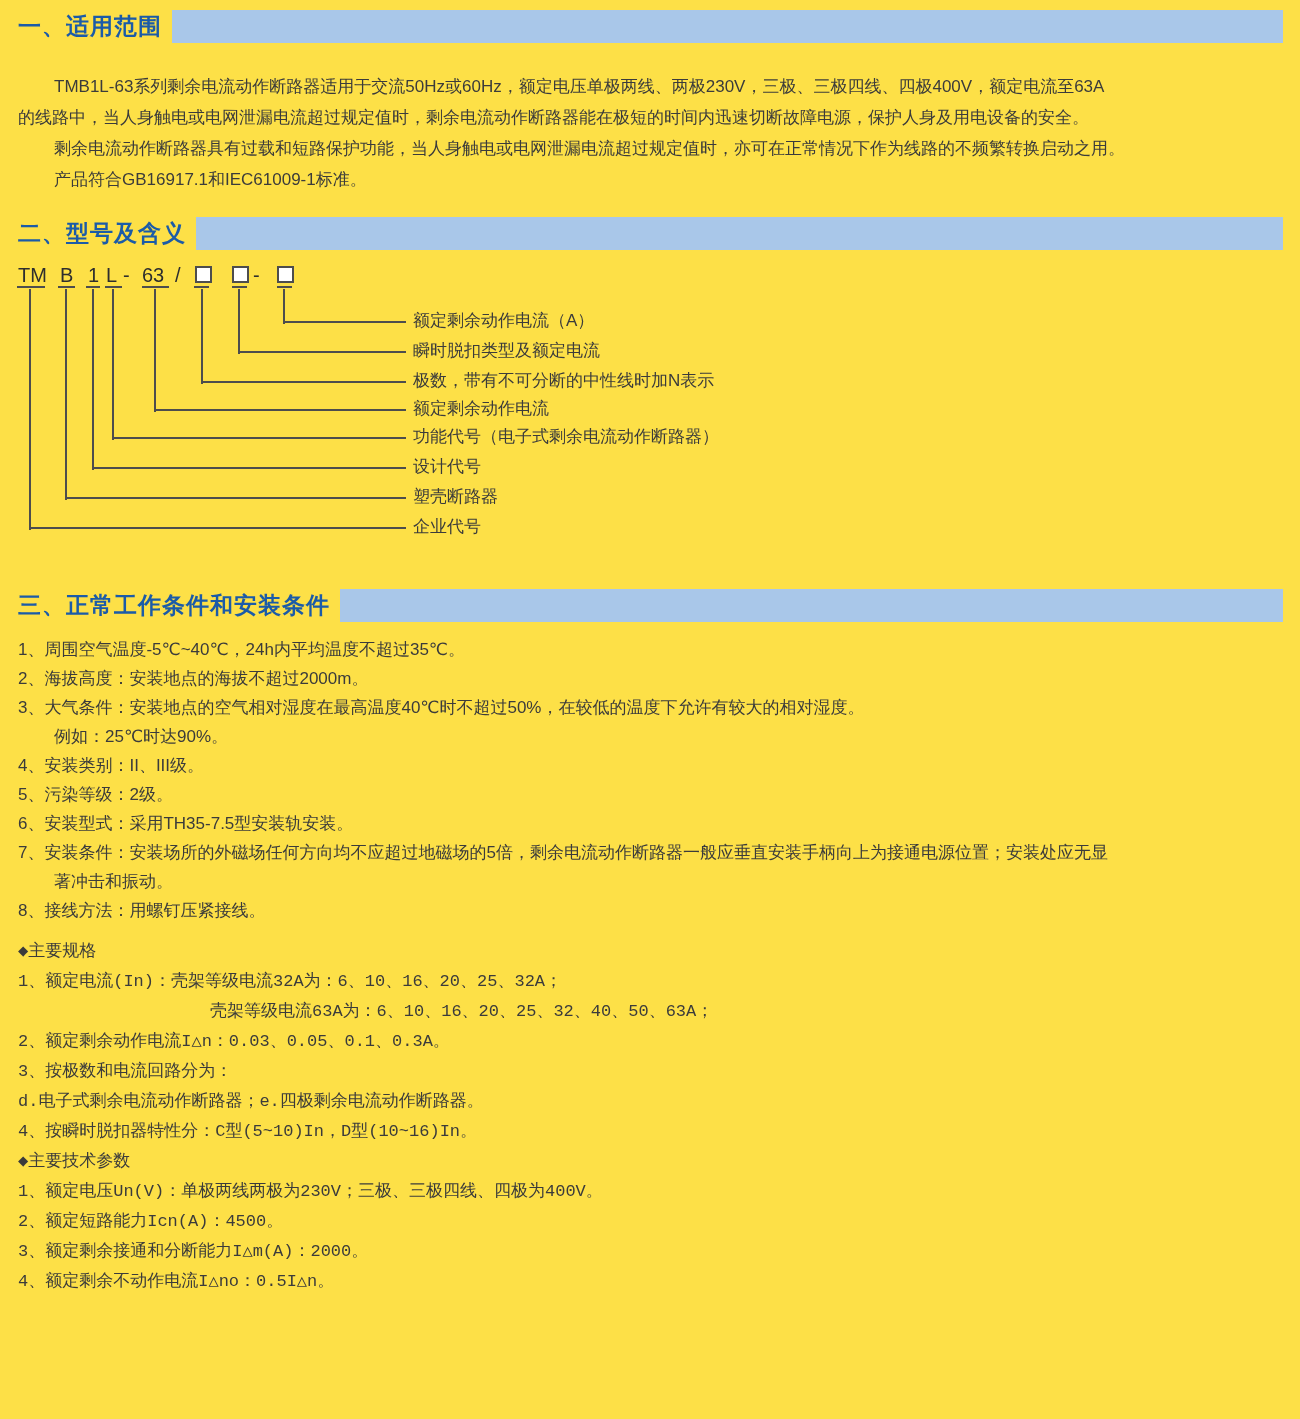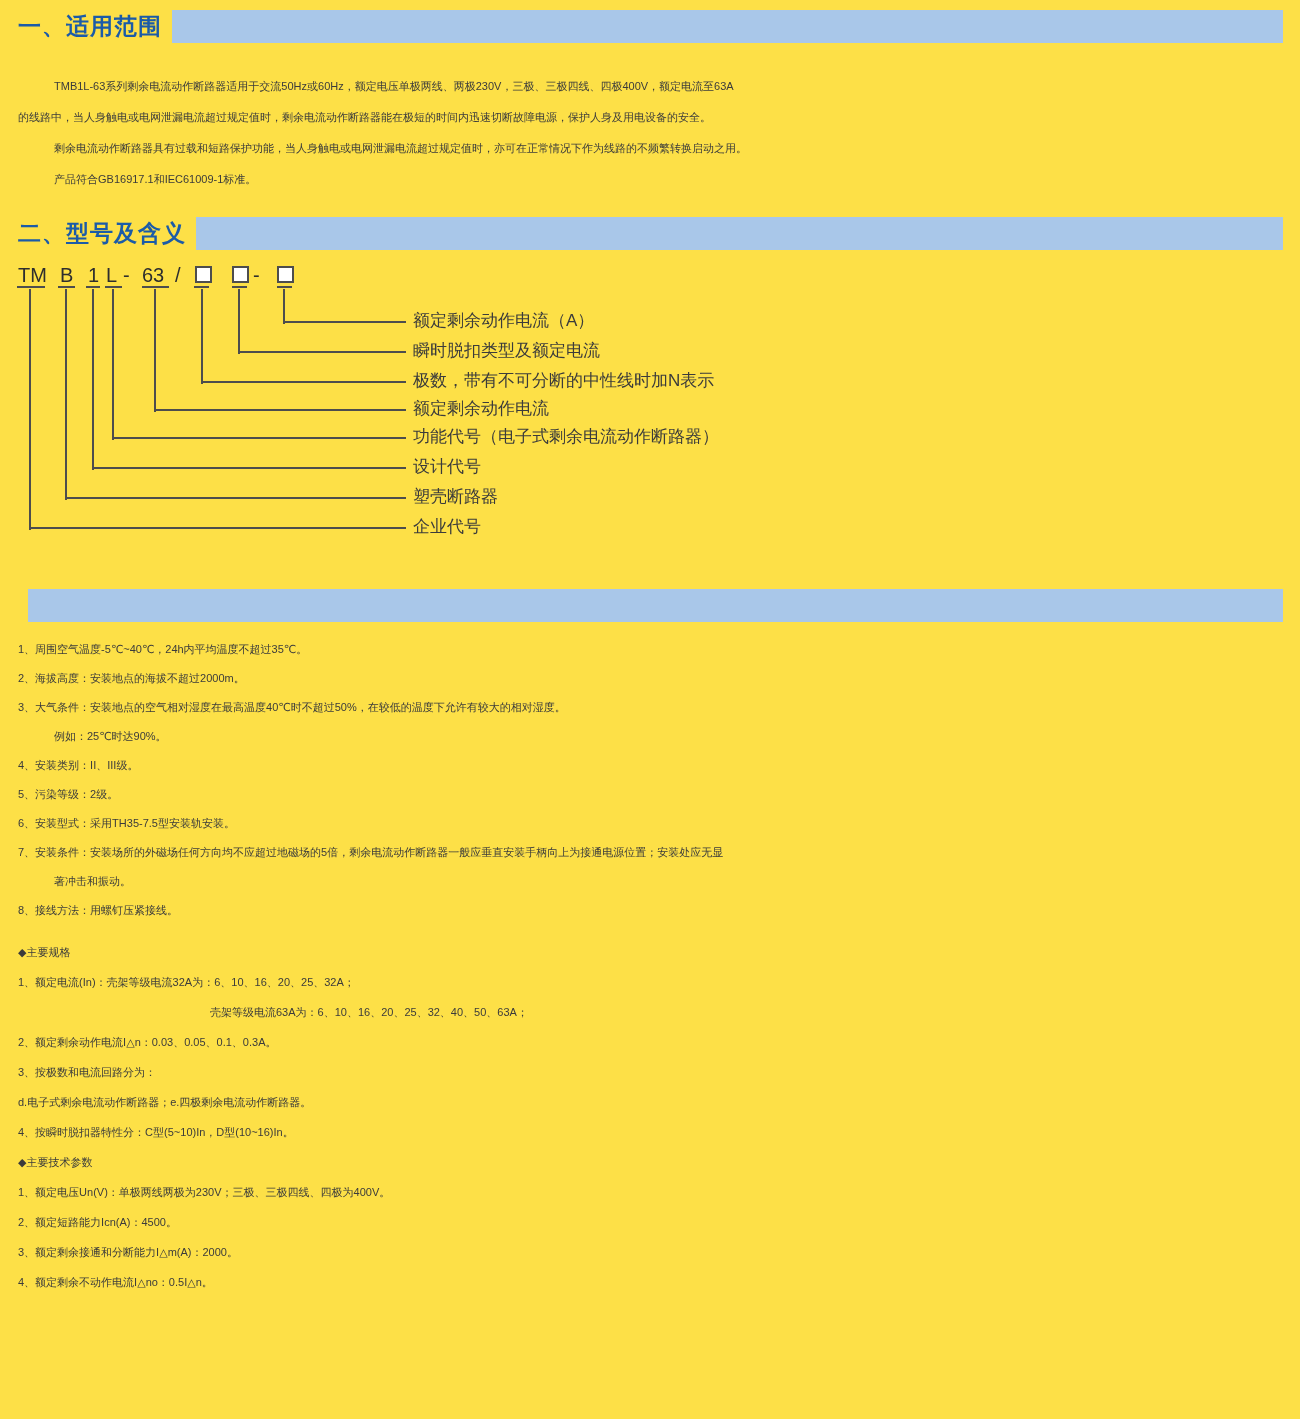--- a/index.html
+++ b/index.html
@@ -15,38 +15,38 @@
     overflow:hidden;
   }
   
   .sec-head{display:flex;align-items:center;height:33px;}
   .sec-title{
     font-size:23px;font-weight:bold;color:#1b5ba8;
     letter-spacing:1px;white-space:nowrap;line-height:33px;
   }
   .sec-bar{flex:1;height:33px;background:#a9c7e9;margin-left:10px;}
   
-  .t-line{font-size:11px;line-height:31px;white-space:nowrap;}
+  .t-line{font-size:17px;line-height:31px;white-space:nowrap;}
   .indent{padding-left:36px;}
   
   .para1{margin-top:28px;}
   
   .diagram{position:relative;height:285px;margin-top:14px;font-size:20px;color:#2e2e2e;}
   .seg{position:absolute;top:0;line-height:22px;white-space:nowrap;}
   .sq{position:absolute;top:2px;width:13px;height:13px;border:2px solid #4d4d4d;background:#fff;}
   .tick{position:absolute;top:22px;height:2px;background:#4d4d4d;}
   .vline{position:absolute;width:2px;background:#4d4d4d;top:25px;}
   .hline{position:absolute;height:2px;background:#4d4d4d;}
   .dlabel{position:absolute;left:395px;font-size:17px;line-height:26px;white-space:nowrap;color:#3b3b3b;}
   
   .list3{margin-top:13px;}
   .list3 .t-line{line-height:29px;}
   
   .list4{margin-top:12px;}
-  .list4 .t-line{line-height:30px;}
+  .list4 .t-line{line-height:30px;font-family:Liberation Mono, monospace;}
   .deep{padding-left:192px;}
   .mt-s2{margin-top:22px;}
   .mt-s3{margin-top:40px;}
   .mt-s4{margin-top:47px;}
 </style>
 </head>
 <body>
 
 <div class="page">
 
@@ -110,20 +110,21 @@
     <span class="dlabel" style="top:74px">瞬时脱扣类型及额定电流</span>
     <span class="dlabel" style="top:104px">极数，带有不可分断的中性线时加N表示</span>
     <span class="dlabel" style="top:132px">额定剩余动作电流</span>
     <span class="dlabel" style="top:160px">功能代号（电子式剩余电流动作断路器）</span>
     <span class="dlabel" style="top:190px">设计代号</span>
     <span class="dlabel" style="top:220px">塑壳断路器</span>
     <span class="dlabel" style="top:250px">企业代号</span>
   </div>
 
   <div class="sec-head mt-s3">
+    <span class="sec-title">三、正常工作条件和安装条件</span>
     <span class="sec-bar"></span>
   </div>
   <div class="list3">
     <div class="t-line">1、周围空气温度-5℃~40℃，24h内平均温度不超过35℃。</div>
     <div class="t-line">2、海拔高度：安装地点的海拔不超过2000m。</div>
     <div class="t-line">3、大气条件：安装地点的空气相对湿度在最高温度40℃时不超过50%，在较低的温度下允许有较大的相对湿度。</div>
     <div class="t-line indent">例如：25℃时达90%。</div>
     <div class="t-line">4、安装类别：II、III级。</div>
     <div class="t-line">5、污染等级：2级。</div>
     <div class="t-line">6、安装型式：采用TH35-7.5型安装轨安装。</div>

